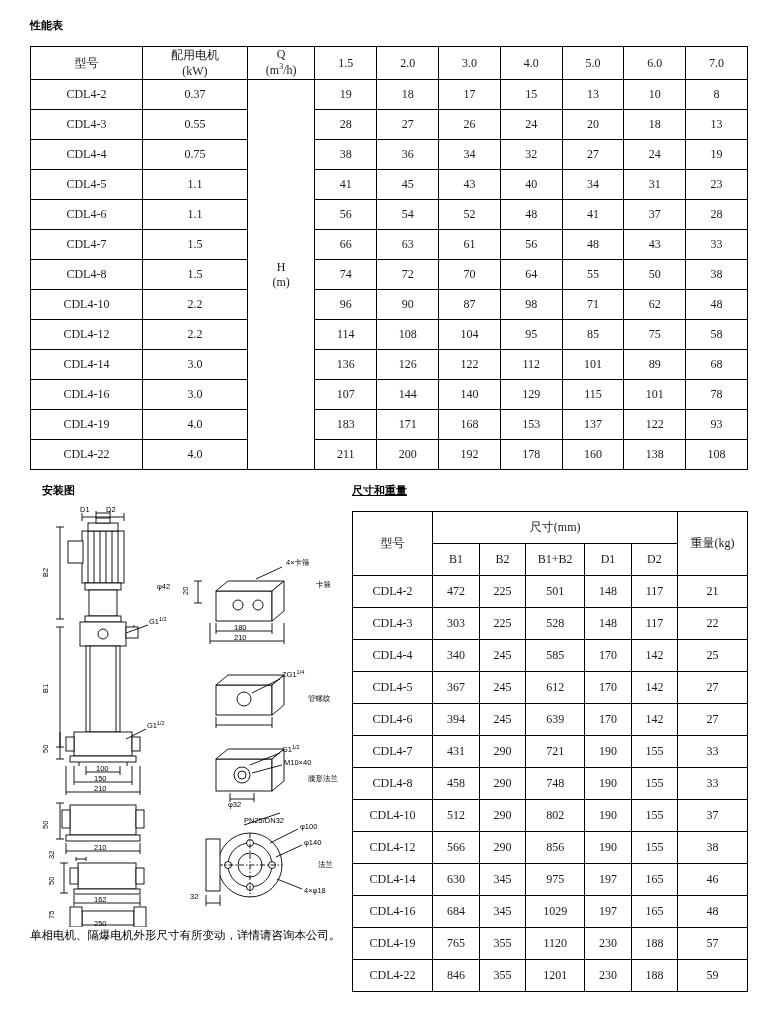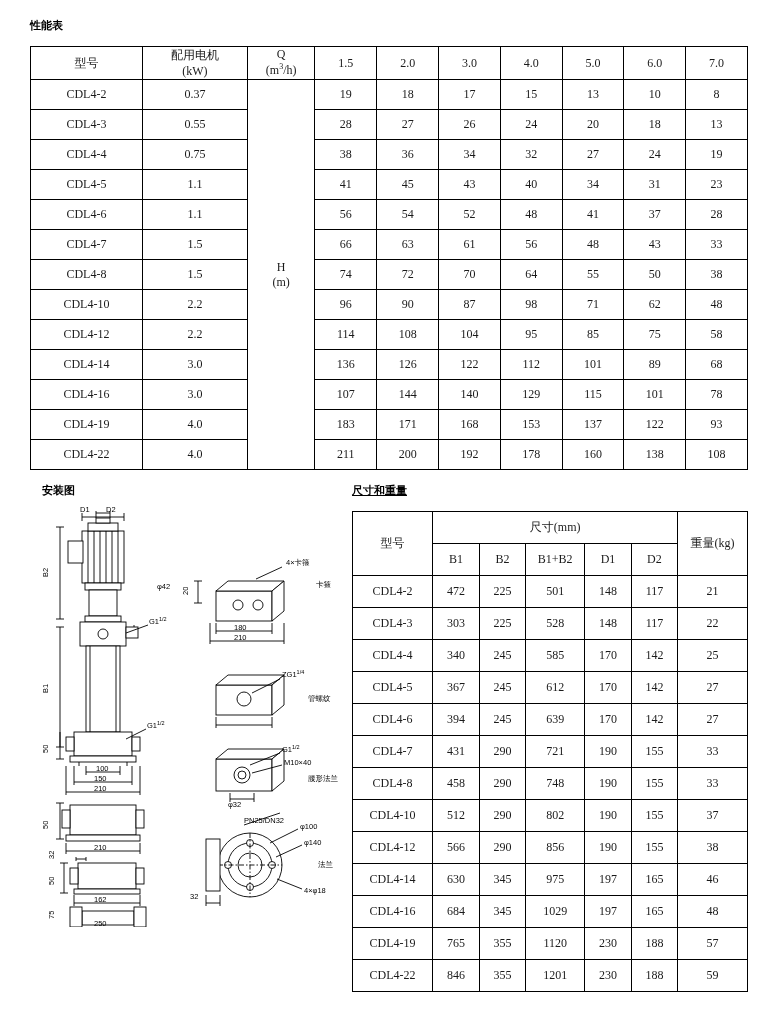--- a/index.html
+++ b/index.html
@@ -467,20 +467,21 @@
         <text x="270" y="322">φ100</text>
         <text x="274" y="338">φ140</text>
         <text x="274" y="386">4×φ18</text>
         <text x="160" y="392">32</text>
         <text x="288" y="360">法兰</text>
       </g>
     </svg>
   </div>
 
   <div class="note">
+    <div>单相电机、隔爆电机外形尺寸有所变动，详情请咨询本公司。</div>
   </div>
 
   <div class="dim-wrap">
     <h2 class="section-title dim-title">尺寸和重量</h2>
 
     <table class="dim">
       <colgroup>
         <col class="c-dm">
           <col class="c-d">
           <col class="c-d">

